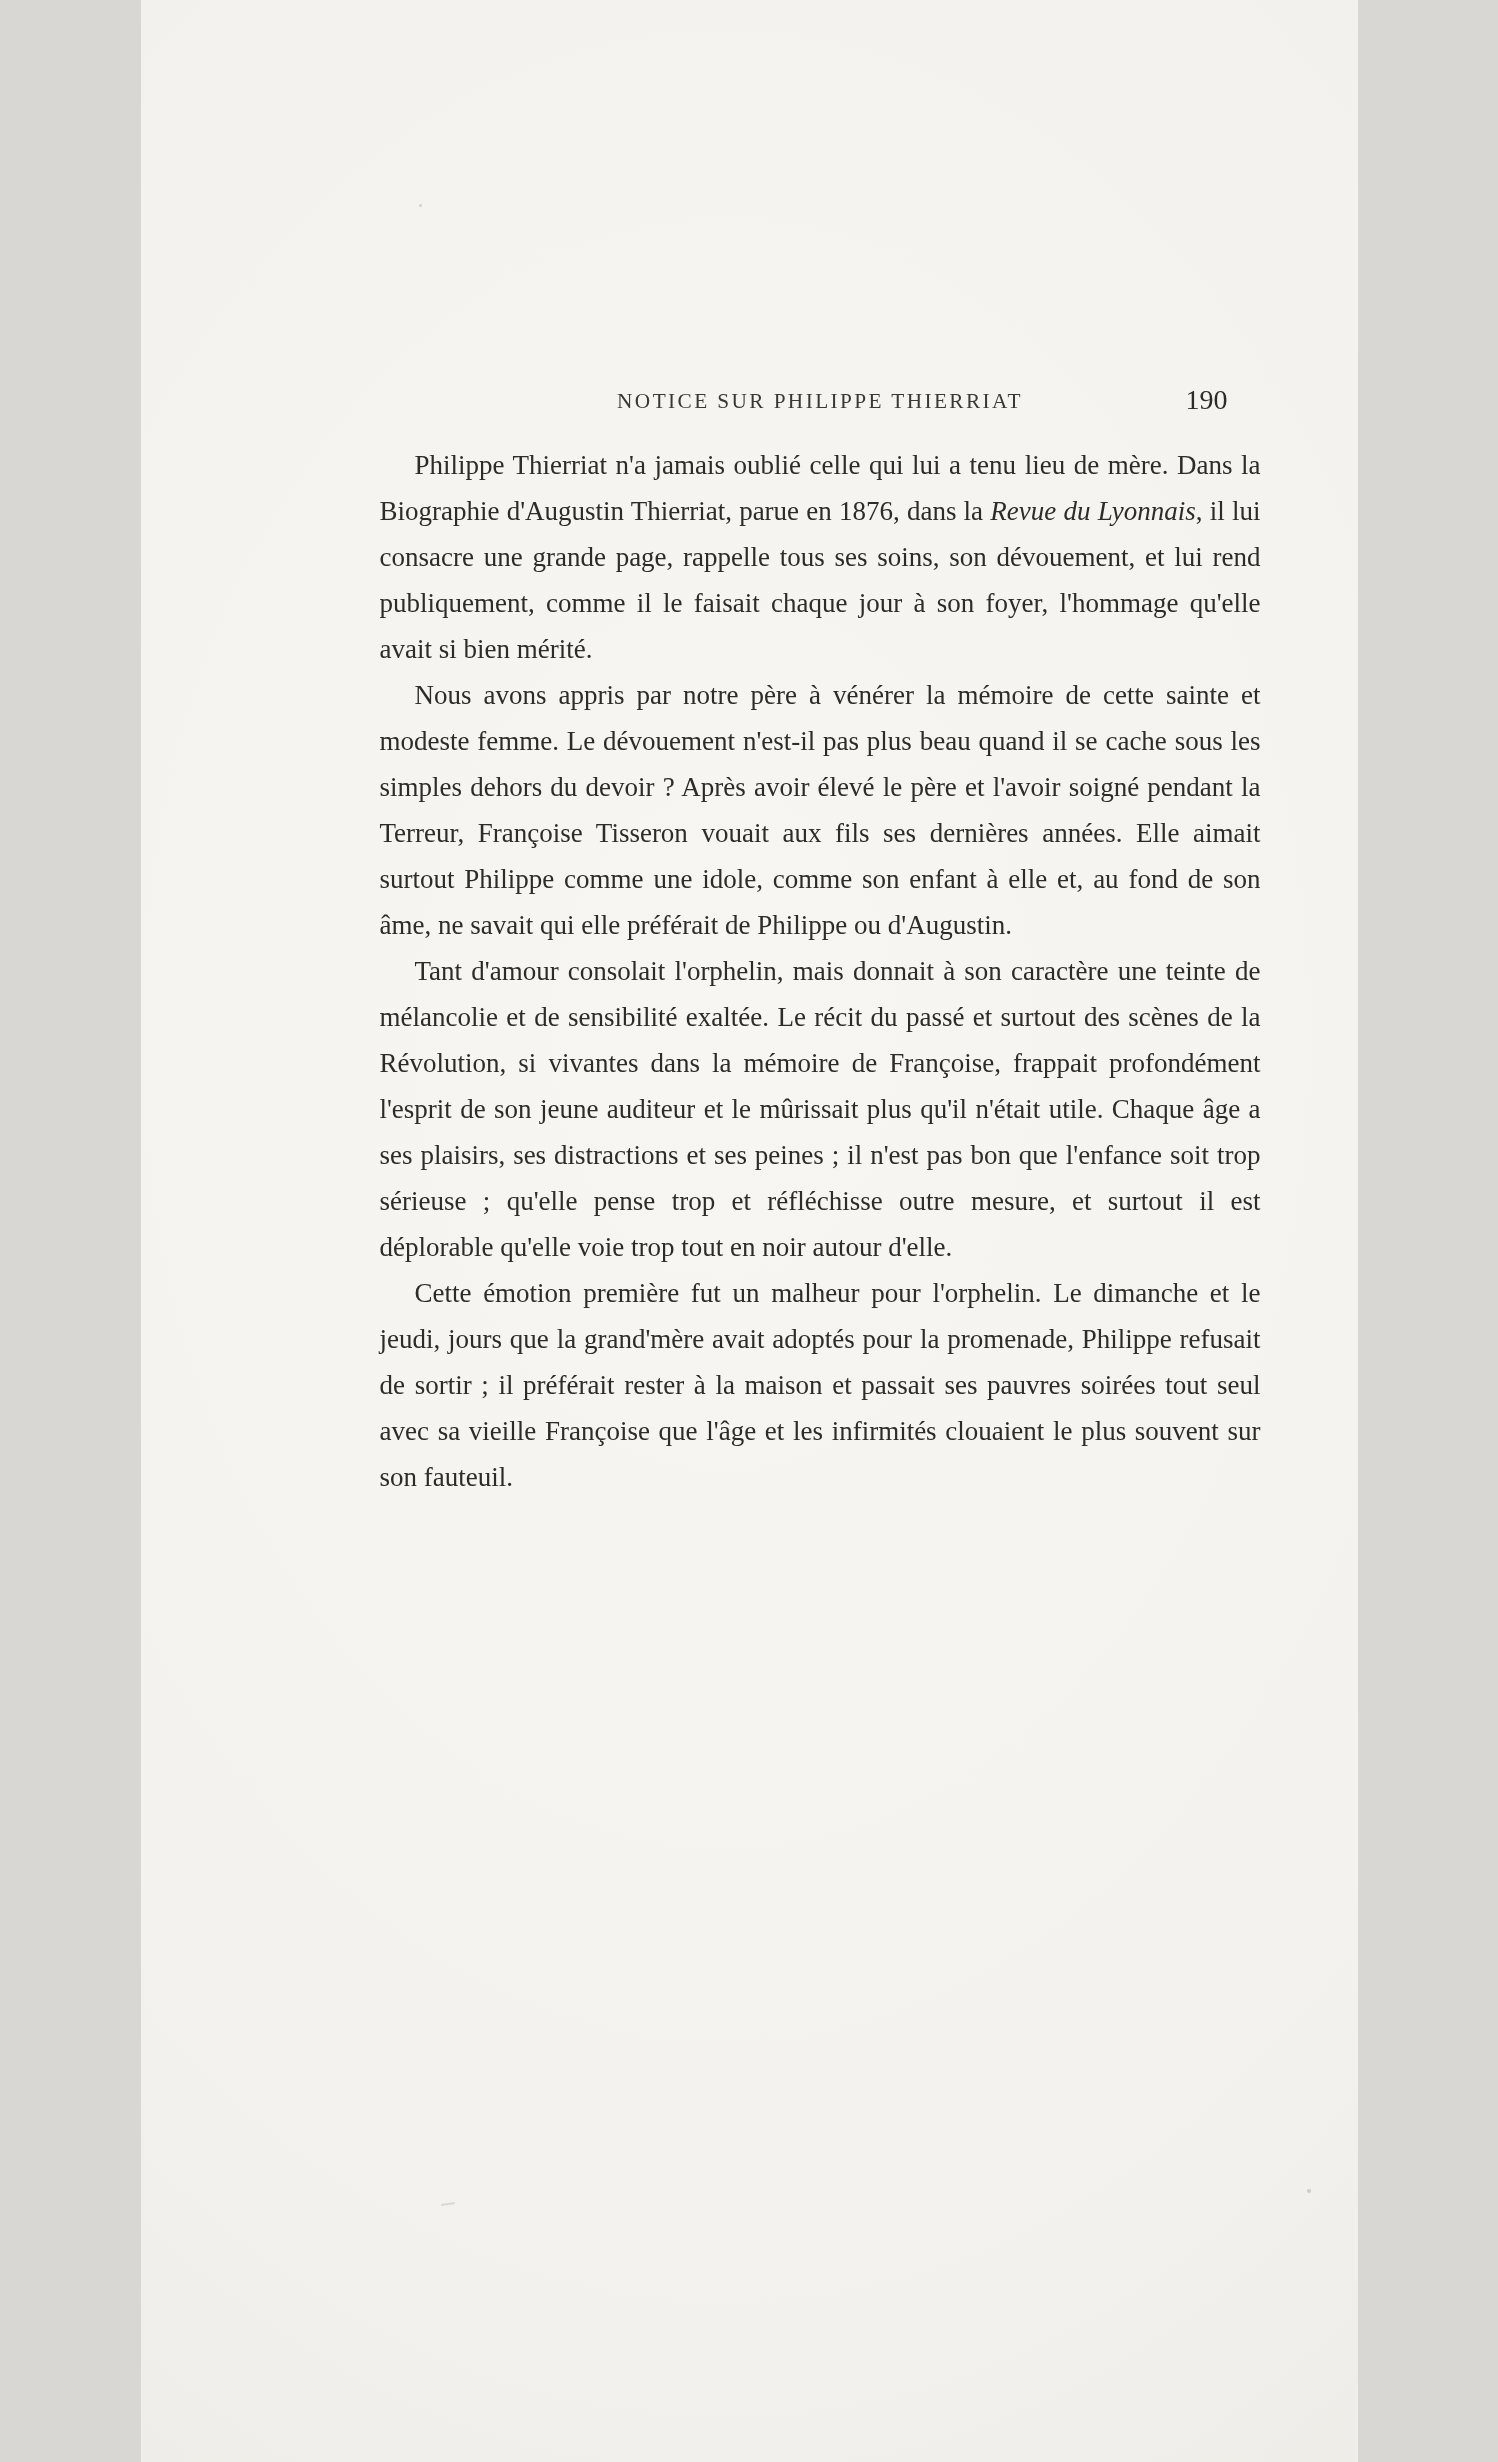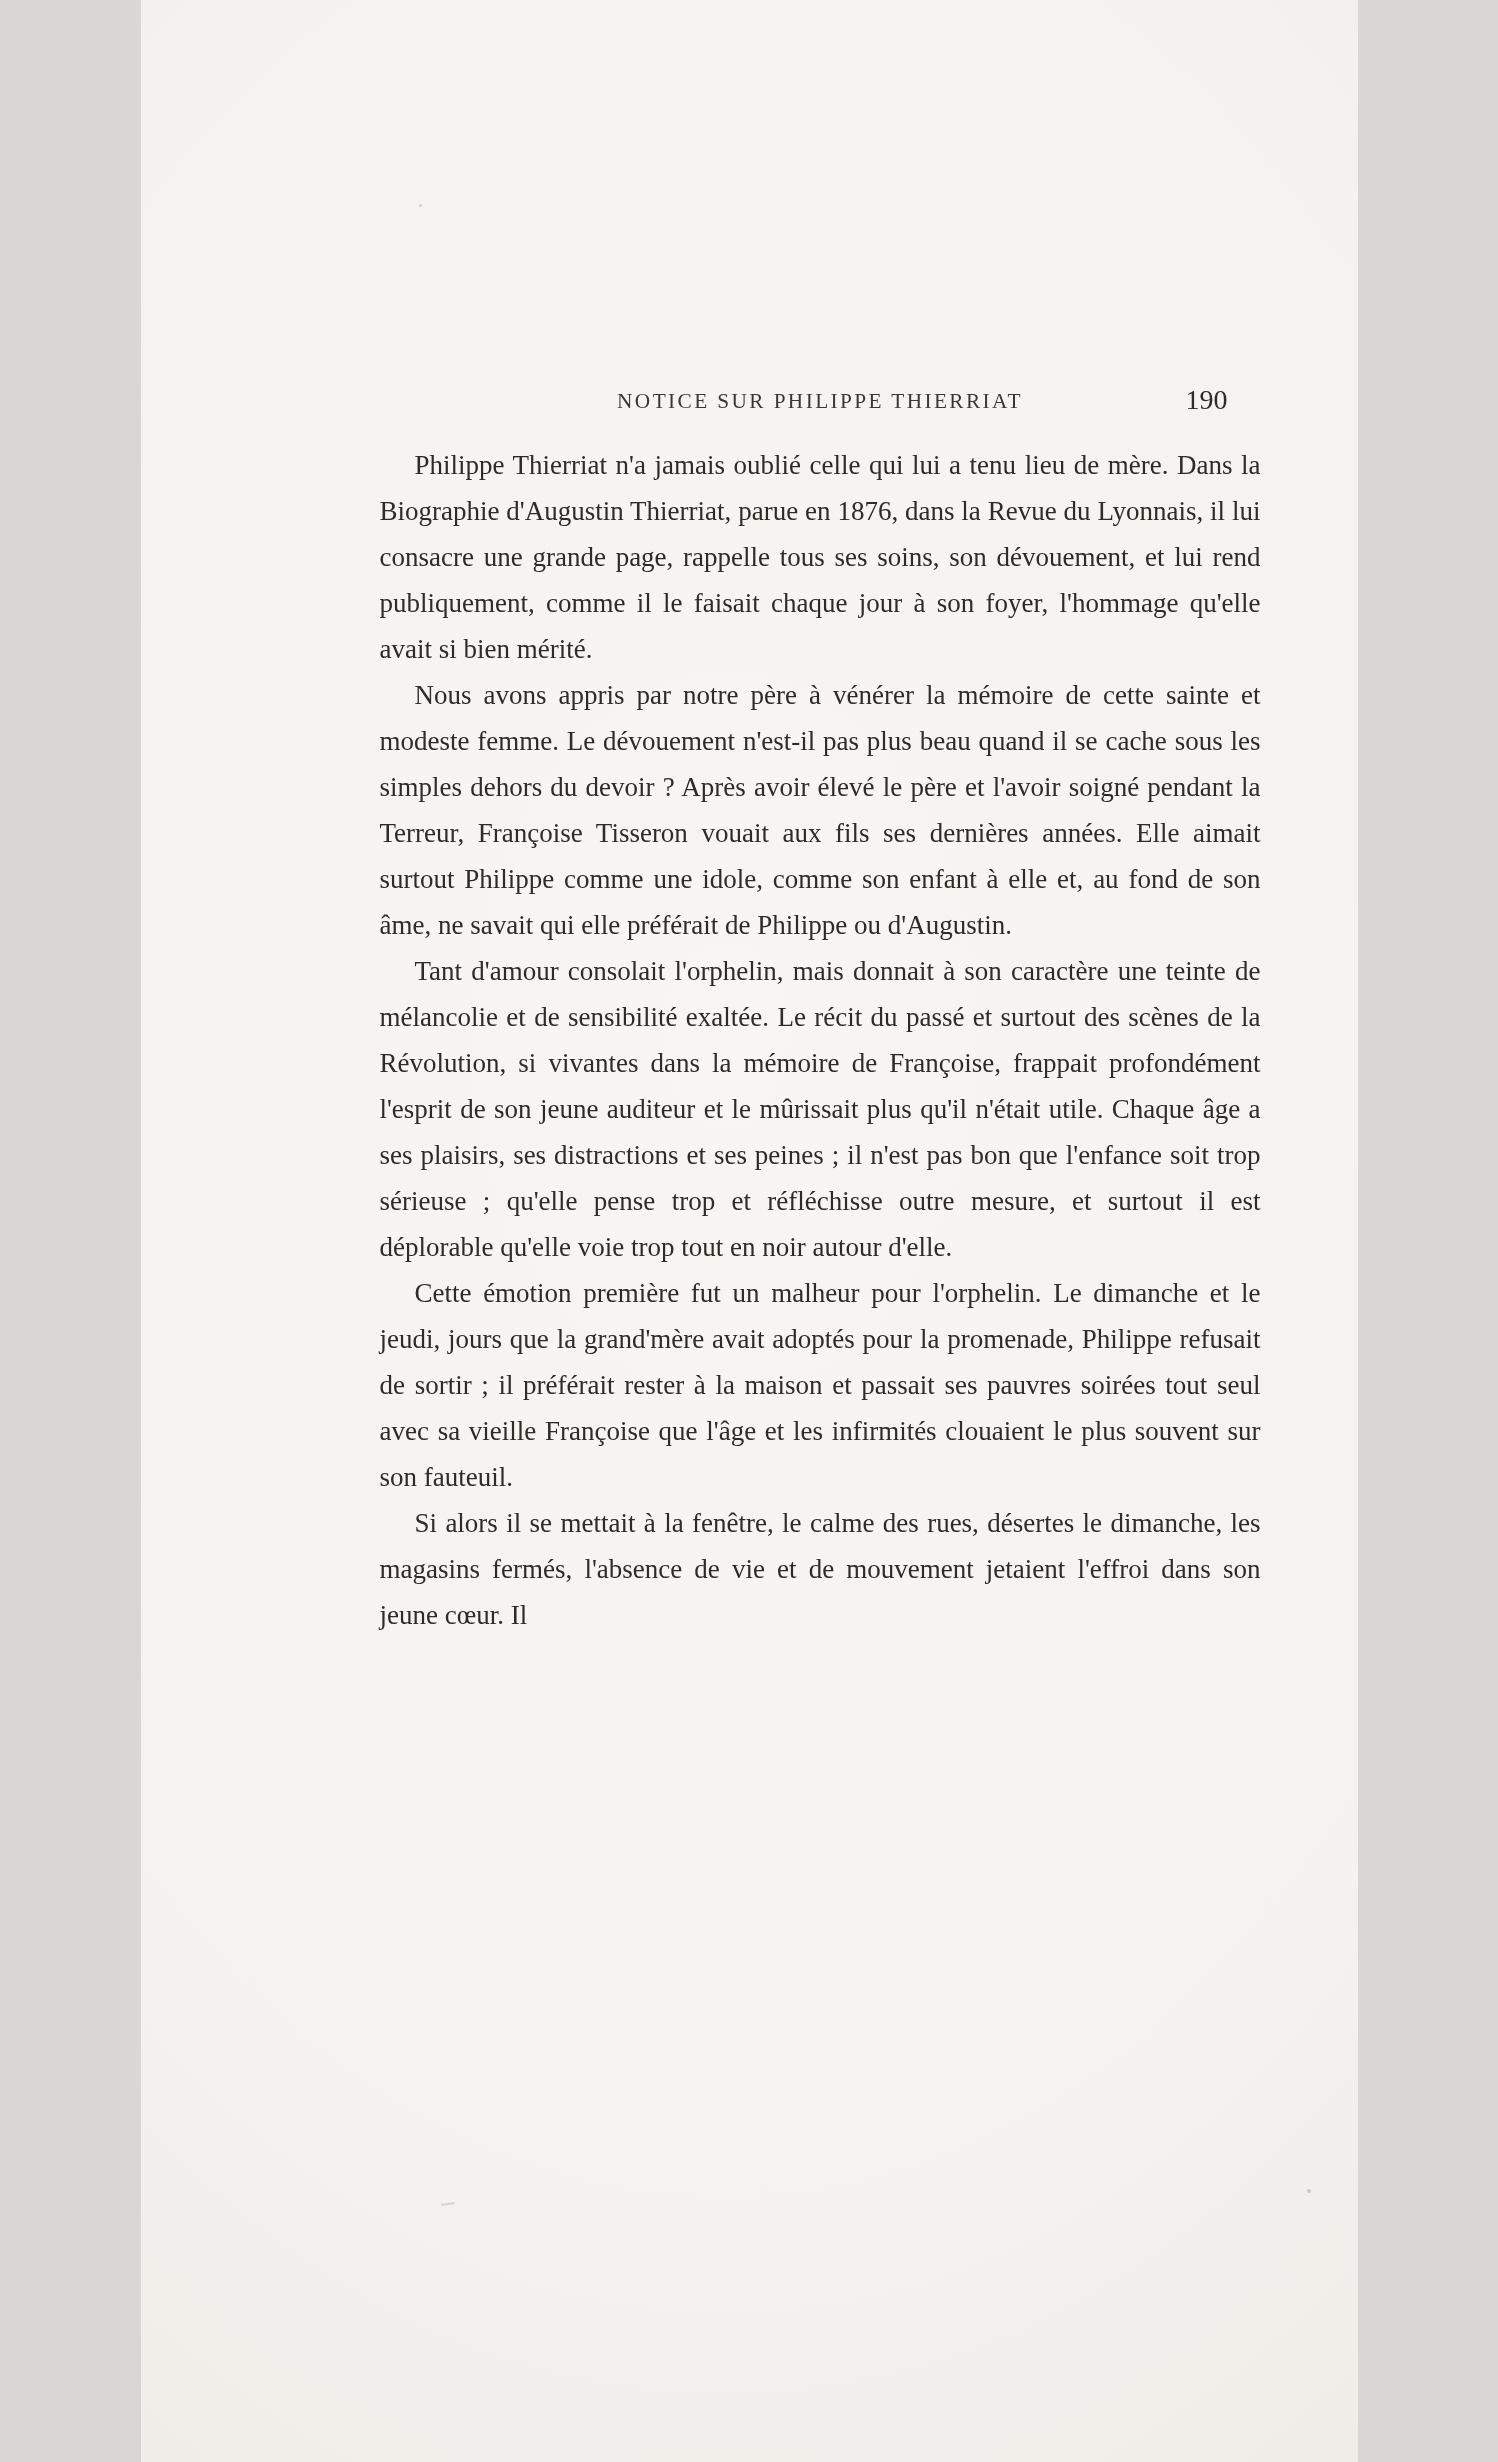--- a/index.html
+++ b/index.html
@@ -48,20 +48,21 @@
     font-size: 27px;
     line-height: 46px;
     text-align: justify;
     color: #2e2c27;
   }
   .para {
     margin: 0;
     text-indent: 35px;
   }
   .italic {
+    font-style: italic;
   }
   .speck {
     position: absolute;
     background: #8a887f;
     border-radius: 50% 50% 50% 0;
     opacity: 0.55;
   }
   .speck.s1 { left: 1308px; top: 2244px; width: 5.5px; height: 9.5px; transform: rotate(12deg); }
   .speck.s2 { left: 1166px; top: 2189px; width: 4px; height: 4px; border-radius: 50%; opacity: 0.35; }
   .speck.s3 { left: 300px; top: 2203px; width: 14.2px; height: 2.4px; border-radius: 1.6px; opacity: 0.25; transform: rotate(-8deg); }
@@ -77,21 +78,20 @@
     <div class="page-header">
       <span class="running-title">NOTICE SUR PHILIPPE THIERRIAT</span>
       <span class="page-number">190</span>
     </div>
 
     <div class="body-text">
         <p class="para"><span>Philippe Thierriat n'a jamais oublié celle qui lui a tenu lieu de mère. Dans la Biographie d'Augustin Thierriat, parue en 1876, dans la </span><span class="italic">Revue du Lyonnais</span><span>, il lui consacre une grande page, rappelle tous ses soins, son dévouement, et lui rend publiquement, comme il le faisait chaque jour à son foyer, l'hommage qu'elle avait si bien mérité.</span></p>
         <p class="para"><span>Nous avons appris par notre père à vénérer la mémoire de cette sainte et modeste femme. Le dévouement n'est-il pas plus beau quand il se cache sous les simples dehors du devoir ? Après avoir élevé le père et l'avoir soigné pendant la Terreur, Françoise Tisseron vouait aux fils ses dernières années. Elle aimait surtout Philippe comme une idole, comme son enfant à elle et, au fond de son âme, ne savait qui elle préférait de Philippe ou d'Augustin.</span></p>
         <p class="para"><span>Tant d'amour consolait l'orphelin, mais donnait à son caractère une teinte de mélancolie et de sensibilité exaltée. Le récit du passé et surtout des scènes de la Révolution, si vivantes dans la mémoire de Françoise, frappait profondément l'esprit de son jeune auditeur et le mûrissait plus qu'il n'était utile. Chaque âge a ses plaisirs, ses distractions et ses peines ; il n'est pas bon que l'enfance soit trop sérieuse ; qu'elle pense trop et réfléchisse outre mesure, et surtout il est déplorable qu'elle voie trop tout en noir autour d'elle.</span></p>
         <p class="para"><span>Cette émotion première fut un malheur pour l'orphelin. Le dimanche et le jeudi, jours que la grand'mère avait adoptés pour la promenade, Philippe refusait de sortir ; il préférait rester à la maison et passait ses pauvres soirées tout seul avec sa vieille Françoise que l'âge et les infirmités clouaient le plus souvent sur son fauteuil.</span></p>
-        <p class="para"><span>Si alors il se mettait à la fenêtre, le calme des rues, désertes le dimanche, les magasins fermés, l'absence de vie et de mouvement jetaient l'effroi dans son jeune cœur. Il</span></p>
       </div>
 
   </div>
 
   <span class="speck s1"></span>
   <span class="speck s2"></span>
   <span class="speck s3"></span>
   <span class="speck s4"></span>
 
 </div>

